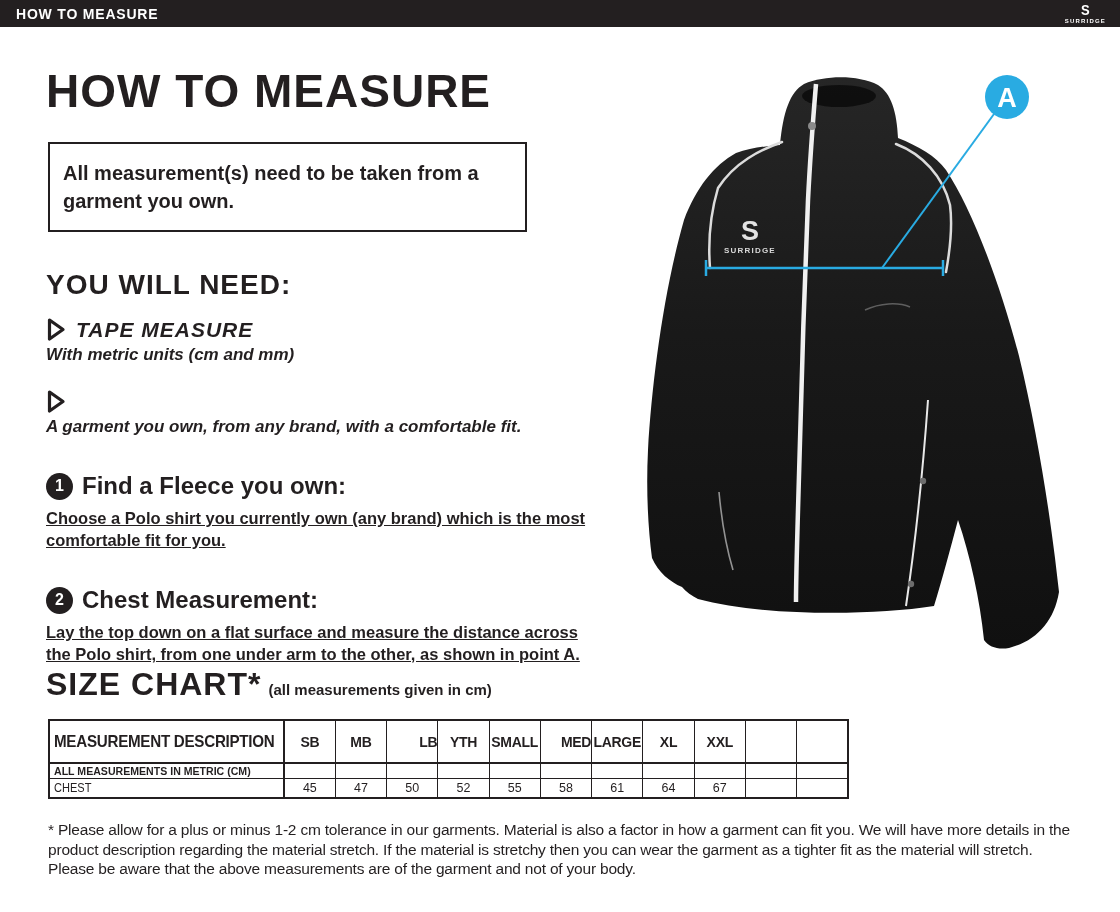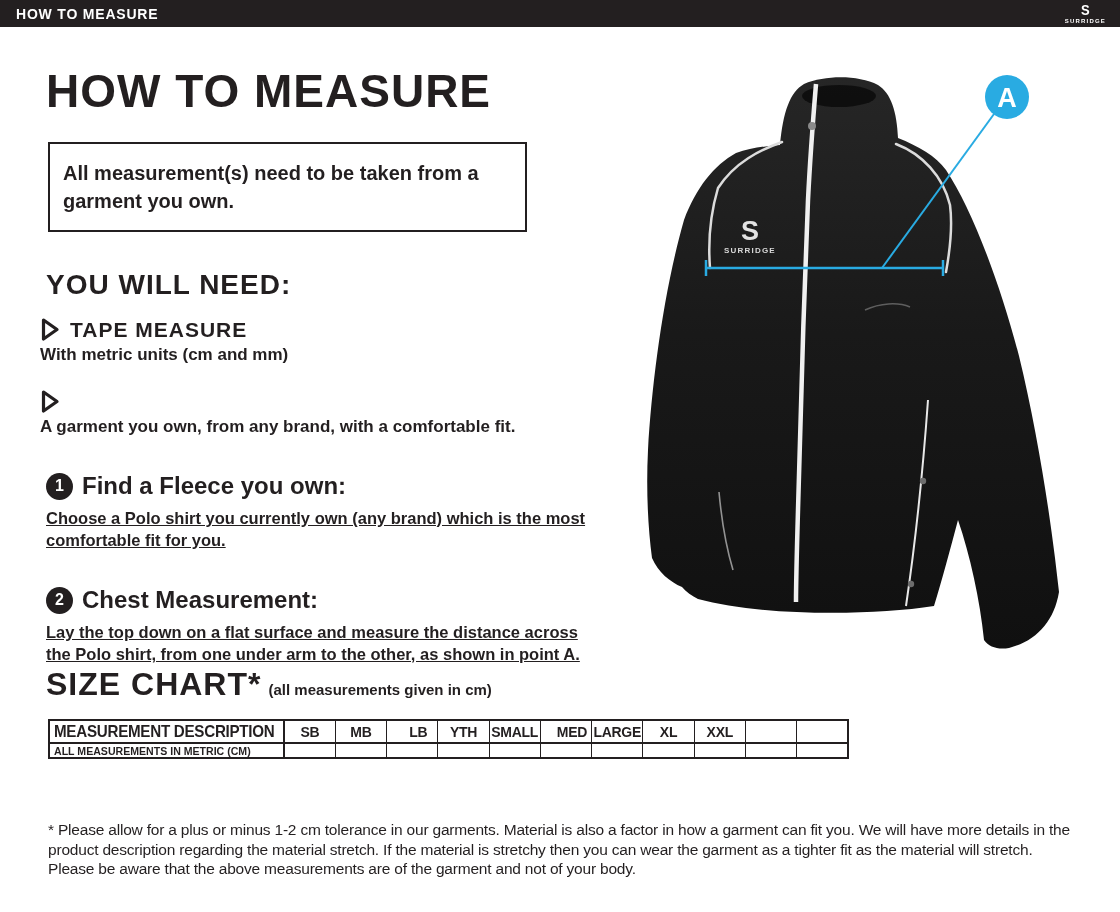--- a/index.html
+++ b/index.html
@@ -30,21 +30,21 @@
   }
   .note-box{
     position:absolute; left:48px; top:142px; width:479px;
     border:2px solid #231f20; padding:15px 13px;
     font-size:20px; font-weight:bold; line-height:28px;
   }
   .ywn-heading{
     position:absolute; left:46px; top:269px;
     font-size:28px; font-weight:bold; letter-spacing:1px;
   }
-  .need-item{ position:absolute; left:40px; }
+  .need-item{ position:absolute; left:46px;font-style:italic; }
   .need-item.first{ top:317px; }
   .need-item.second{ top:389px; }
   .need-head{ display:flex; align-items:center; gap:10px; }
   .need-label{ font-size:21px; font-weight:bold; letter-spacing:1px; }
   .need-desc{ font-size:17px; font-weight:bold; margin-top:3px; }
 
   .step{ position:absolute; left:46px; width:552px; }
   .step.first{ top:472px; }
   .step.second{ top:586px; }
   .step-head{ display:flex; align-items:center; gap:9px; }
@@ -62,27 +62,27 @@
 
   
   table.size-table{
     position:absolute; left:48px; top:719px; width:801px;
     border-collapse:collapse; table-layout:fixed;
     border:2px solid #231f20;
   }
   .size-table th, .size-table td{
     border:1px solid #231f20; overflow:hidden; white-space:nowrap;
   }
-  .size-table thead tr{ height:23px; }
+  .size-table thead tr{ height:43px; }
   .size-table tr.metric-row{ height:15px; }
   .size-table tr.chest-row{ height:20px; }
   .size-table th{ font-size:14px; font-weight:bold; text-align:center; letter-spacing:-.3px; }
   .size-table th.desc, .size-table td.desc{ text-align:left; padding-left:4px; }
   .size-table th.desc{ font-size:16.5px; }
-  .size-table th.al{ text-align:center; padding-left:12px; }
+  .size-table th.al{ text-align:right; padding-left:12px; }
   .size-table thead th{ border-bottom-width:2px; }
   .size-table .desc-col{ border-right-width:2px; }
   .size-table td{ font-size:12.5px; text-align:center; }
   .size-table tr.metric-row td.desc{ font-size:11.5px; font-weight:bold; }
   .size-table tr.chest-row td.desc{ font-size:12px; font-weight:normal; }
   .cond{ display:inline-block; transform:scaleX(.92); transform-origin:left center; }
 
   .footnote{
     position:absolute; left:48px; top:820px; width:1034px;
     font-size:15.5px; line-height:19.5px; letter-spacing:-.2px;
@@ -191,20 +191,34 @@
       <td></td>
       <td></td>
       <td></td>
       <td></td>
       <td></td>
       <td></td>
       <td></td>
       <td></td>
       <td></td>
     </tr>
+    <tr class="chest-row">
+      <td class="desc desc-col"><span class="cond">CHEST</span></td>
+      <td>45</td>
+      <td>47</td>
+      <td>50</td>
+      <td>52</td>
+      <td>55</td>
+      <td>58</td>
+      <td>61</td>
+      <td>64</td>
+      <td>67</td>
+      <td></td>
+      <td></td>
+    </tr>
   </tbody>
 </table>
 
 <p class="footnote">* Please allow for a plus or minus 1-2 cm tolerance in our garments. Material is also a factor in how a garment can fit you. We will have more details in the product description regarding the material stretch.  If the material is stretchy then you can wear the garment as a tighter fit as the material will stretch.  Please be aware that the above measurements are of the garment and not of your body.</p>
 
 <div class="jacket-wrap">
   <svg width="480" height="615" viewBox="0 0 480 615">
     <defs>
       <linearGradient id="jk" x1="0" y1="0" x2="0" y2="1">
         <stop offset="0" stop-color="#262626"></stop>

